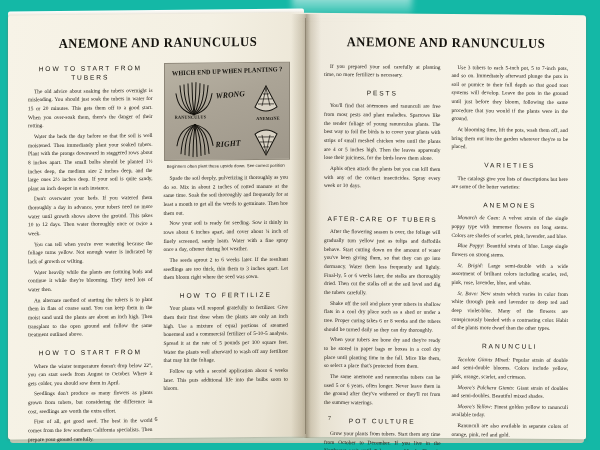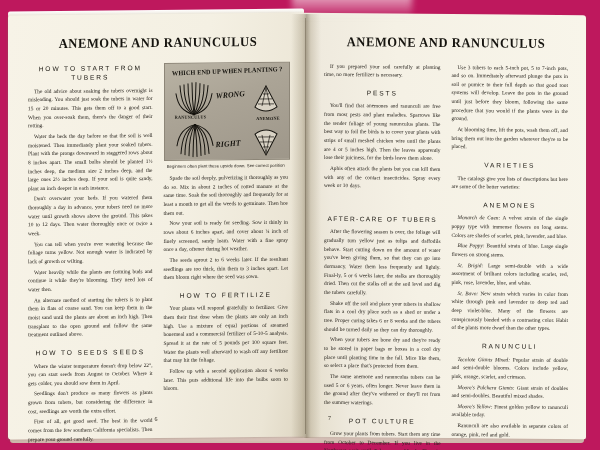--- a/index.html
+++ b/index.html
@@ -1,21 +1,21 @@
 <!DOCTYPE html>
 <html><head>
 <meta charset="utf-8">
 <style>
   html,body{margin:0;padding:0;}
   body{
     width:600px;height:450px;overflow:hidden;
     background:#ffffff;
     font-family:"Liberation Serif",serif;
   }
-  .scene{position:relative;width:600px;height:450px;background:#be185d;}
+  .scene{position:relative;width:600px;height:450px;background:#14b8a6;}
 
   
   .book{
     position:absolute;left:8px;top:14px;width:578px;height:424px;
   }
   .page{
     position:absolute;top:0;bottom:0;
     background:#f3efe2;
   }
   .page-left{
@@ -167,21 +167,21 @@
 
           <div class="col">
             <h3 class="sec first">HOW TO START FROM TUBERS</h3>
             <p class="bt">The old advice about soaking the tubers overnight is misleading. You should just soak the tubers in water for 15 or 20 minutes. This gets them off to a good start. When you over-soak them, there's the danger of their rotting.</p>
             <p class="bt">Water the beds the day before so that the soil is well moistened. Then immediately plant your soaked tubers. Plant with the prongs downward in staggered rows about 8 inches apart. The small bulbs should be planted 1½ inches deep, the medium size 2 inches deep, and the large ones 2½ inches deep. If your soil is quite sandy, plant an inch deeper in each instance.</p>
             <p class="bt">Don't overwater your beds. If you watered them thoroughly a day in advance, your tubers need no more water until growth shows above the ground. This takes 10 to 12 days. Then water thoroughly once or twice a week.</p>
             <p class="bt">You can tell when you're over watering because the foliage turns yellow. Not enough water is indicated by lack of growth or wilting.</p>
             <p class="bt">Water heavily while the plants are forming buds and continue it while they're blooming. They need lots of water then.</p>
             <p class="bt">An alternate method of starting the tubers is to plant them in flats of coarse sand. You can keep them in the moist sand until the plants are about an inch high. Then transplant to the open ground and follow the same treatment outlined above.</p>
 
-            <h3 class="sec">HOW TO SEEDS SEEDS</h3>
+            <h3 class="sec">HOW TO START FROM</h3>
             <p class="bt">Where the winter temperature doesn't drop below 22°, you can start seeds from August to October. Where it gets colder, you should sow them in April.</p>
             <p class="bt">Seedlings don't produce as many flowers as plants grown from tubers, but considering the difference in cost, seedlings are worth the extra effort.</p>
             <p class="bt">First of all, get good seed. The best in the world comes from the few southern California specialists. Then prepare your ground carefully.</p>
           </div>
 
           <div class="col">
 
             <div class="figure">
               <div class="fig-img">
                 <div class="fig-title">WHICH END UP WHEN PLANTING ?</div>

